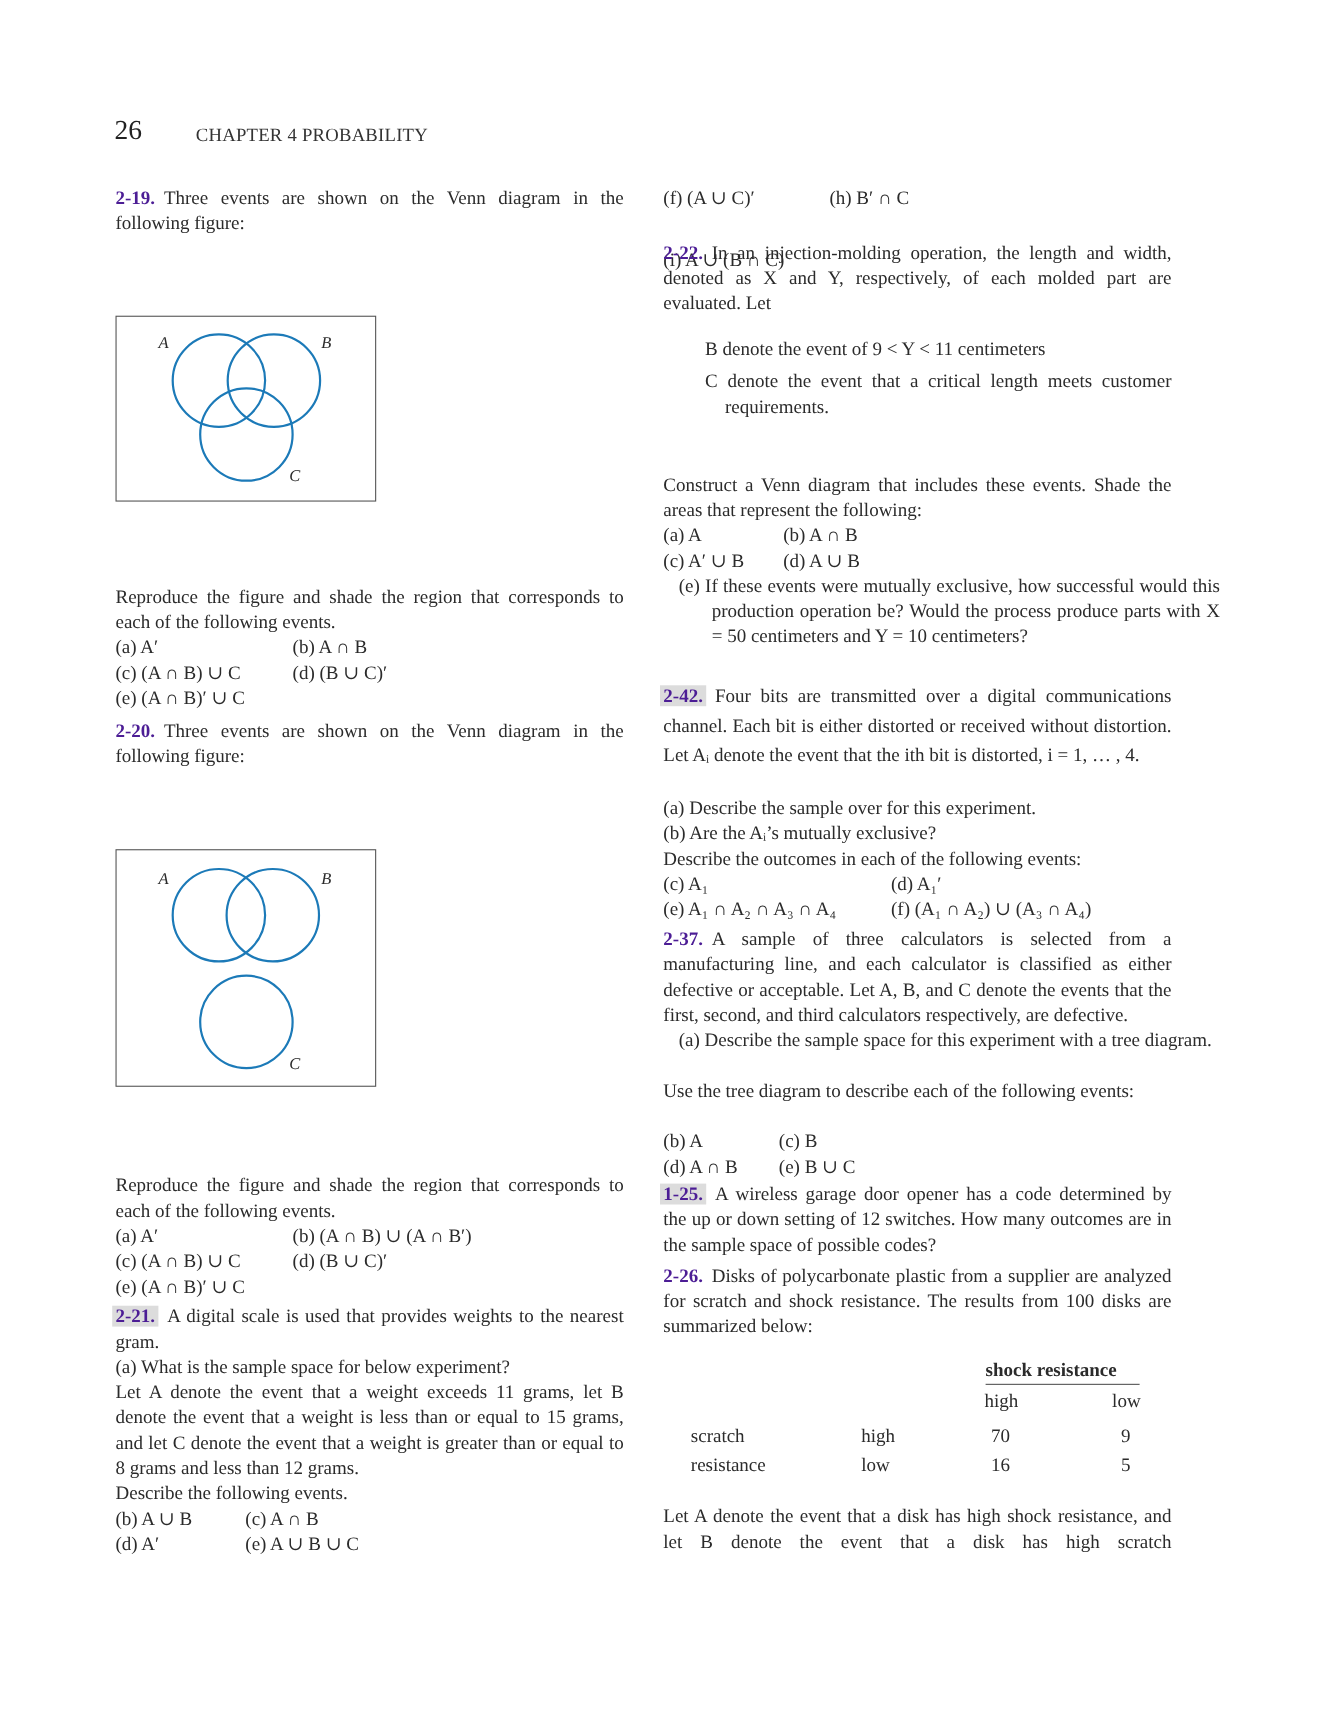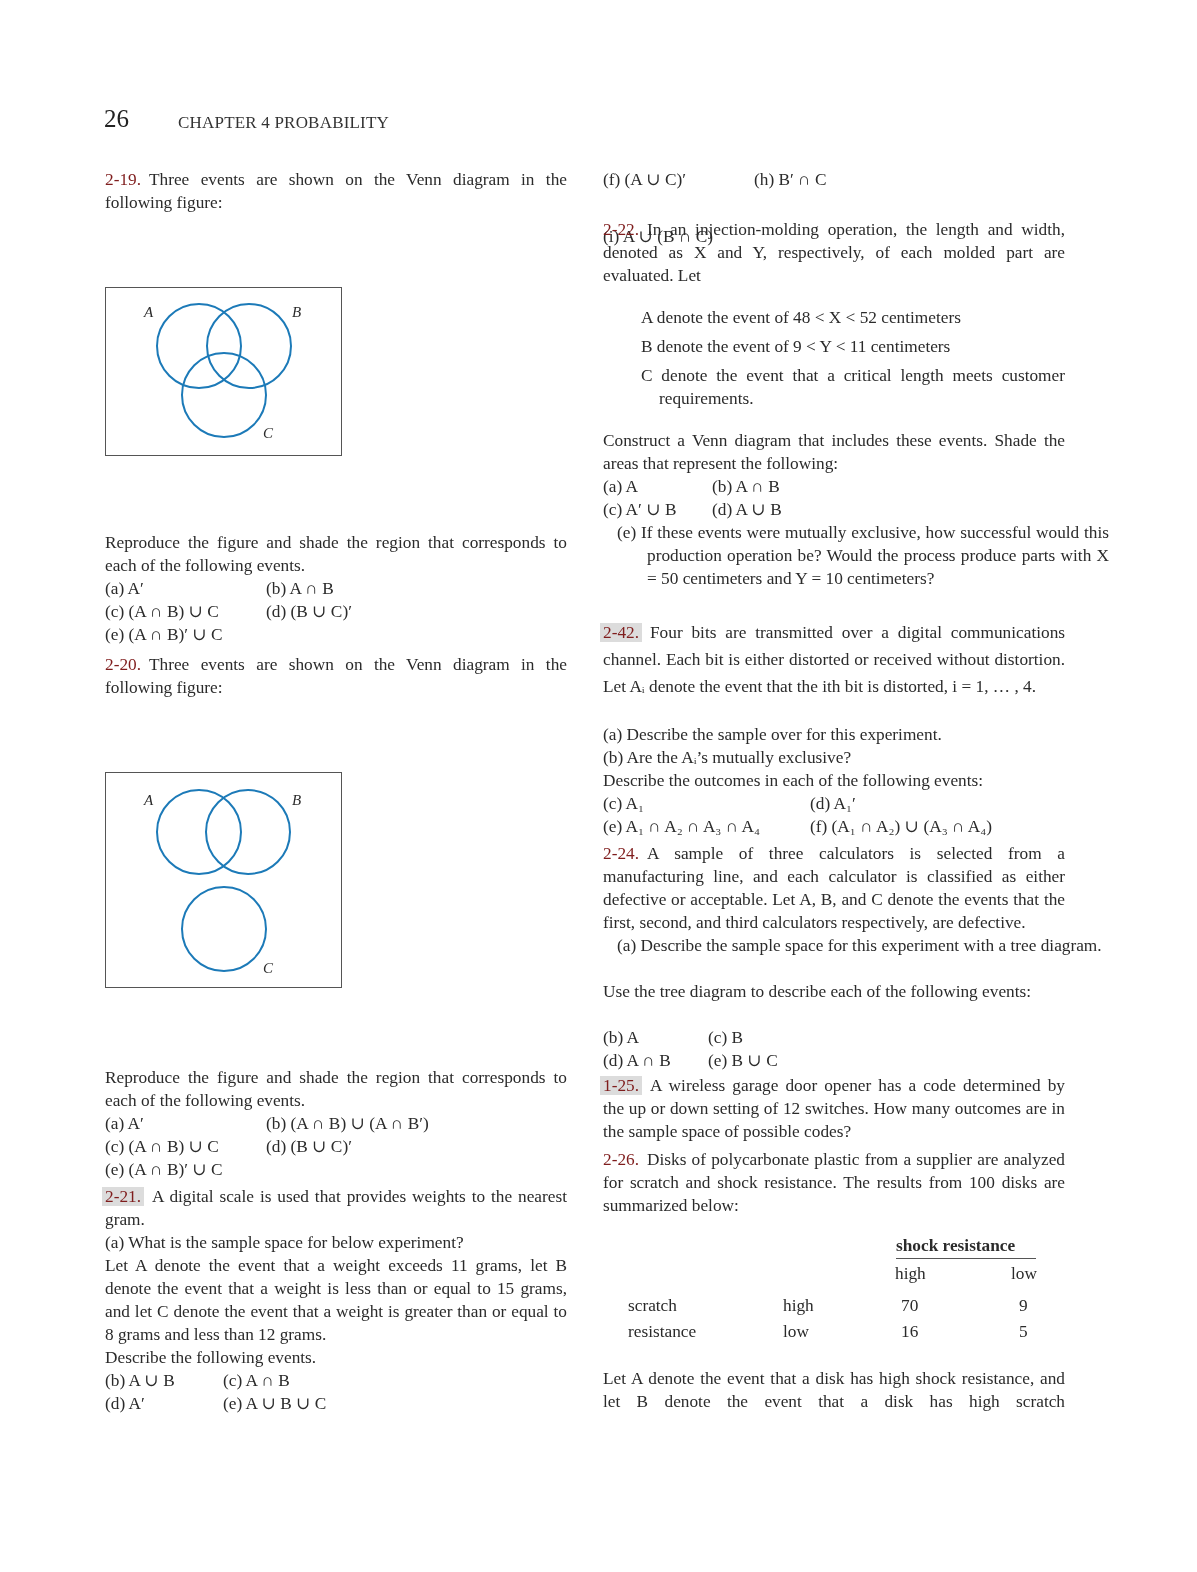--- a/index.html
+++ b/index.html
@@ -10,21 +10,21 @@
     font-size: 17.3px;
     line-height: 23px;
   }
   .abs { position: absolute; }
   .pagenum { left: 104px; top: 104px; font-size: 25px; line-height: 30px; color: #222; }
   .chaptitle { left: 178px; top: 111px; font-size: 17px; letter-spacing: 0.2px; color: #333; }
   .col { position: absolute; width: 462px; }
   .colL { left: 105px; }
   .colR { left: 603px; }
   .just { text-align: justify; text-align-last: left; }
-  .pnum { color: #7f1d1d; font-weight: normal; margin-right: 8px; }
+  .pnum { color: #4c1d95; font-weight: bold; margin-right: 8px; }
   .pnum.hl { background: #dcdcdc; padding: 0 3px; margin-left: -3px; }
   i, .it { font-style: italic; }
   .opts { display: grid; grid-template-columns: 161px auto; }
   .opt { white-space: nowrap; }
   .hang { padding-left: 30px; text-indent: -30px; margin-left: 14px; }
   .venn-box { position: absolute; border: 1.2px solid #555; background: #fff; }
   .venn-box svg { display: block; }
   .indent { padding-left: 38px; }
   .ctable { position: absolute; left: 628px; top: 1234px; width: 420px; }
   .ctable .cell { position: absolute; white-space: nowrap; }
@@ -99,21 +99,20 @@
 <div class="col colR" style="top:168px; display:grid; grid-template-columns:117px auto;gap:34px;">
   <span class="opt">(f) (A ∪ C)′</span>
   <span class="opt">(h) B′ ∩ C</span>
   <span class="opt">(i) A ∪ (B ∩ C)</span>
 </div>
 
 <div class="col colR just" style="top:218px;">
   <span class="pnum">2-22.</span><span>In an injection-molding operation, the length and width, denoted as X and Y, respectively, of each molded part are evaluated. Let</span>
 </div>
 <div class="col colR" style="top:306px;">
-  <div class="indent" style="margin-bottom:6px;">A denote the event of 48 &lt; X &lt; 52 centimeters</div>
   <div class="indent" style="margin-bottom:6px;">B denote the event of 9 &lt; Y &lt; 11 centimeters</div>
   <div class="indent just" style="padding-left:56px; text-indent:-18px;">C denote the event that a critical length meets customer requirements.</div>
 </div>
 <div class="col colR just" style="top:429px;">Construct a Venn diagram that includes these events. Shade the areas that represent the following:</div>
 <div class="col colR" style="top:475px; display:grid; grid-template-columns:109px auto;">
   <span class="opt">(a) A</span>
   <span class="opt">(b) A ∩ B</span>
   <span class="opt">(c) A′ ∪ B</span>
   <span class="opt">(d) A ∪ B</span>
 </div>
@@ -126,21 +125,21 @@
 <div class="col colR" style="top:746px;">(b) Are the Aᵢ’s mutually exclusive?</div>
 <div class="col colR" style="top:769px;">Describe the outcomes in each of the following events:</div>
 <div class="col colR" style="top:792px; display:grid; grid-template-columns:207px auto;">
   <span class="opt">(c) A₁</span>
   <span class="opt">(d) A₁′</span>
   <span class="opt">(e) A₁ ∩ A₂ ∩ A₃ ∩ A₄</span>
   <span class="opt">(f) (A₁ ∩ A₂) ∪ (A₃ ∩ A₄)</span>
 </div>
 
 <div class="col colR just" style="top:842px;">
-  <span class="pnum">2-24.</span><span>A sample of three calculators is selected from a manufacturing line, and each calculator is classified as either defective or acceptable. Let A, B, and C denote the events that the first, second, and third calculators respectively, are defective.</span>
+  <span class="pnum">2-37.</span><span>A sample of three calculators is selected from a manufacturing line, and each calculator is classified as either defective or acceptable. Let A, B, and C denote the events that the first, second, and third calculators respectively, are defective.</span>
 </div>
 <div class="col colR just hang" style="top:934px;">(a) Describe the sample space for this experiment with a tree diagram.</div>
 <div class="col colR just" style="top:980px;">Use the tree diagram to describe each of the following events:</div>
 <div class="col colR" style="top:1026px; display:grid; grid-template-columns:105px auto;">
   <span class="opt">(b) A</span>
   <span class="opt">(c) B</span>
   <span class="opt">(d) A ∩ B</span>
   <span class="opt">(e) B ∪ C</span>
 </div>
 

